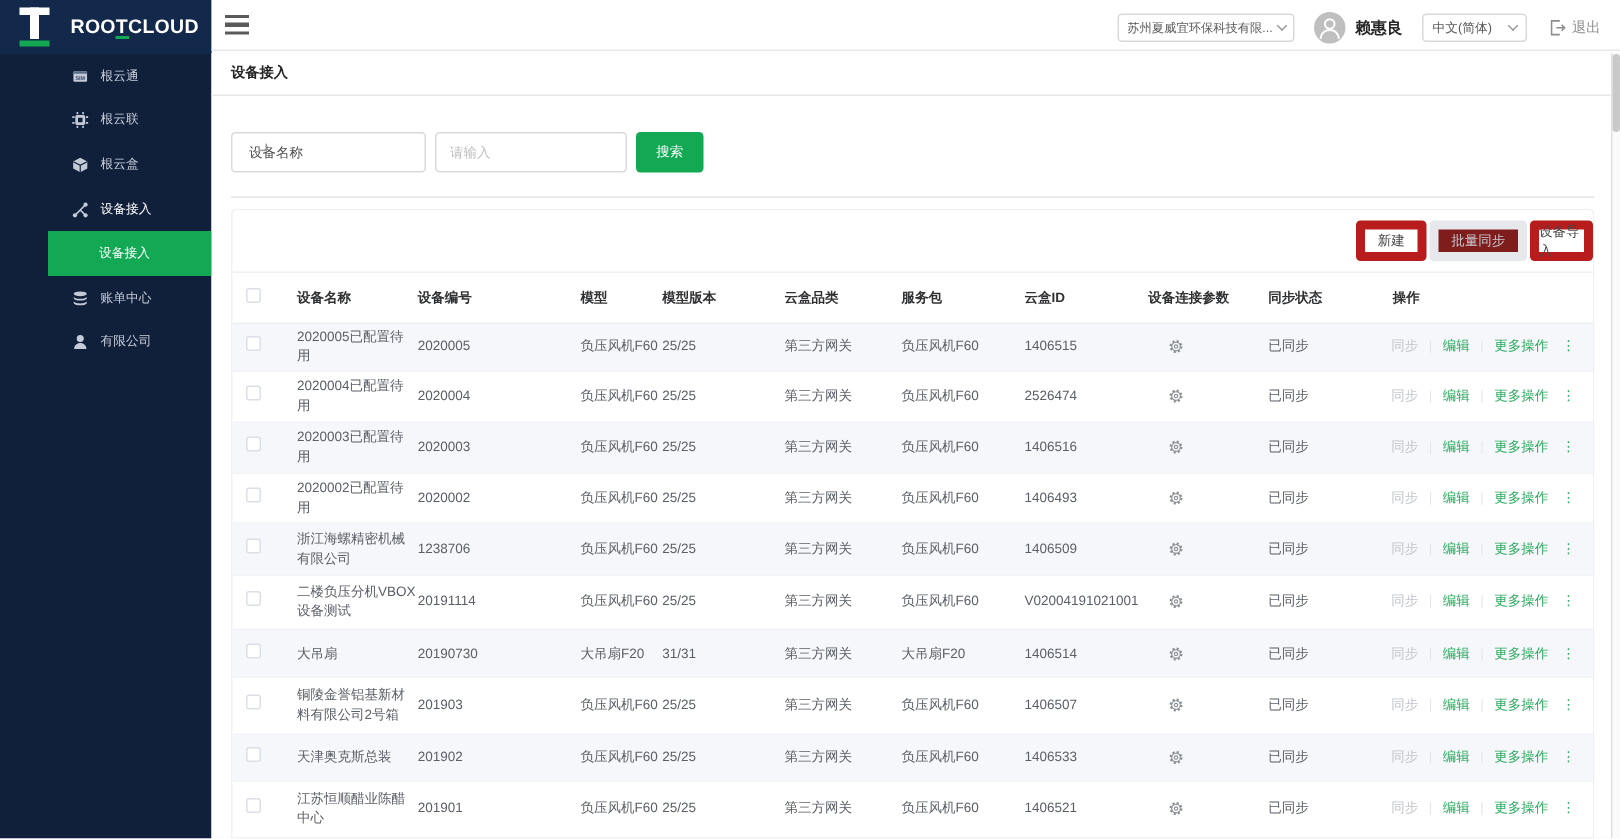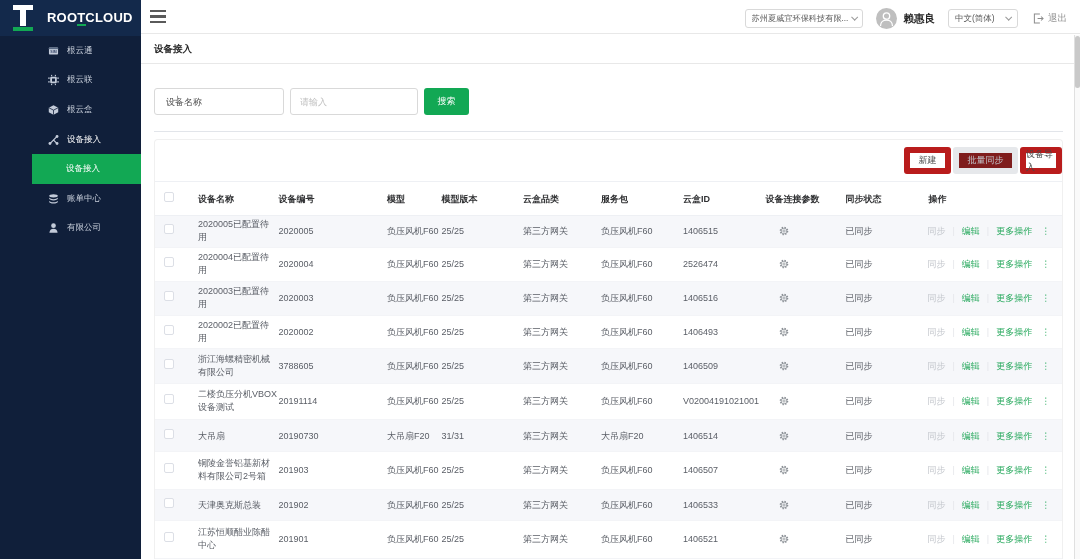--- a/index.html
+++ b/index.html
@@ -302,21 +302,21 @@
                 <circle cx="8" cy="8" r="4.6" fill="none" stroke="#8b9096" stroke-width="1.2"></circle>
                 <circle cx="8" cy="8" r="1.8" fill="none" stroke="#8b9096" stroke-width="1.2"></circle>
               </svg>
             </span>
 <span class="cell c9">已同步</span>
 <span class="cell c10 ops"><span class="sync">同步</span><span class="sep">|</span><span class="g">编辑</span><span class="sep">|</span><span class="g">更多操作</span><span class="g" style="margin-left:9px;letter-spacing:0">⋮</span></span>
 </div>
 <div class="trow stripe" style="height:34.5px">
 <span class="cell c0"><span class="cbx"></span></span>
 <span class="cell c1">浙江海螺精密机械<br>有限公司</span>
-<span class="cell c2">3788605</span>
+<span class="cell c2">1238706</span>
 <span class="cell c3">负压风机F60</span>
 <span class="cell c4">25/25</span>
 <span class="cell c5">第三方网关</span>
 <span class="cell c6">负压风机F60</span>
 <span class="cell c7">1406509</span>
 <span class="cell gear">
               <svg class="icn" width="10" height="10" viewBox="0 0 16 16">
                 <circle cx="8" cy="8" r="5.6" fill="none" stroke="#8b9096" stroke-width="2.6" stroke-dasharray="2.2 2.2"></circle>
                 <circle cx="8" cy="8" r="4.6" fill="none" stroke="#8b9096" stroke-width="1.2"></circle>
                 <circle cx="8" cy="8" r="1.8" fill="none" stroke="#8b9096" stroke-width="1.2"></circle>

